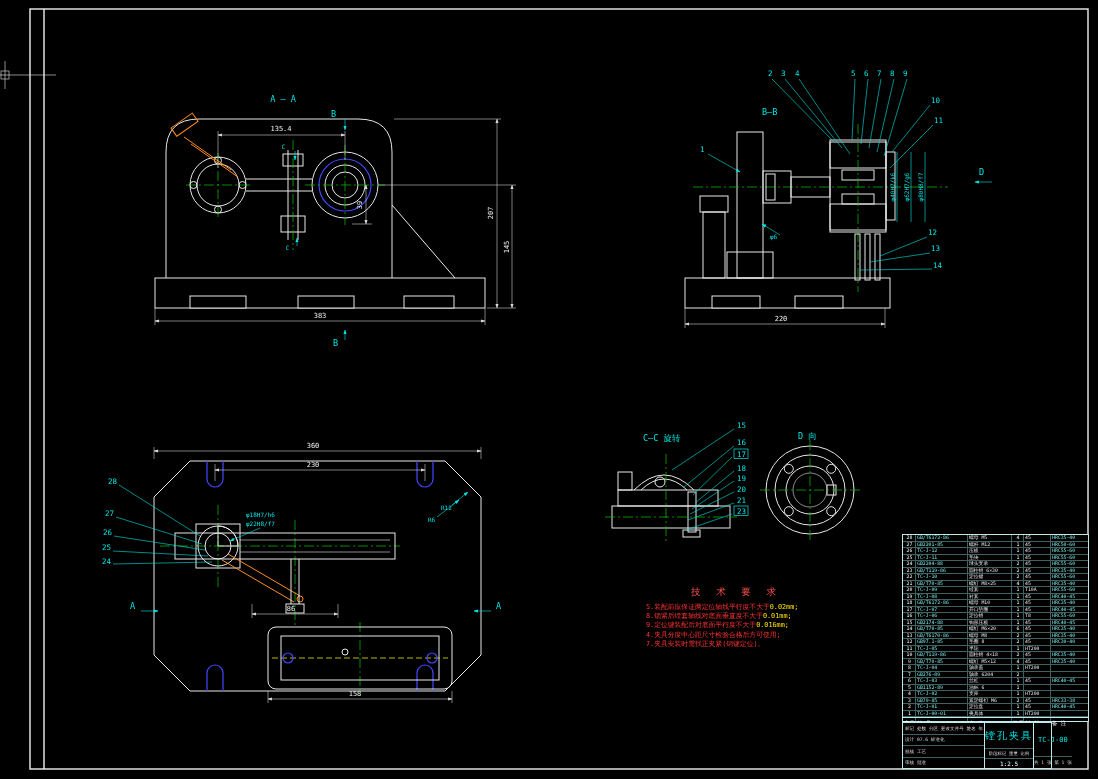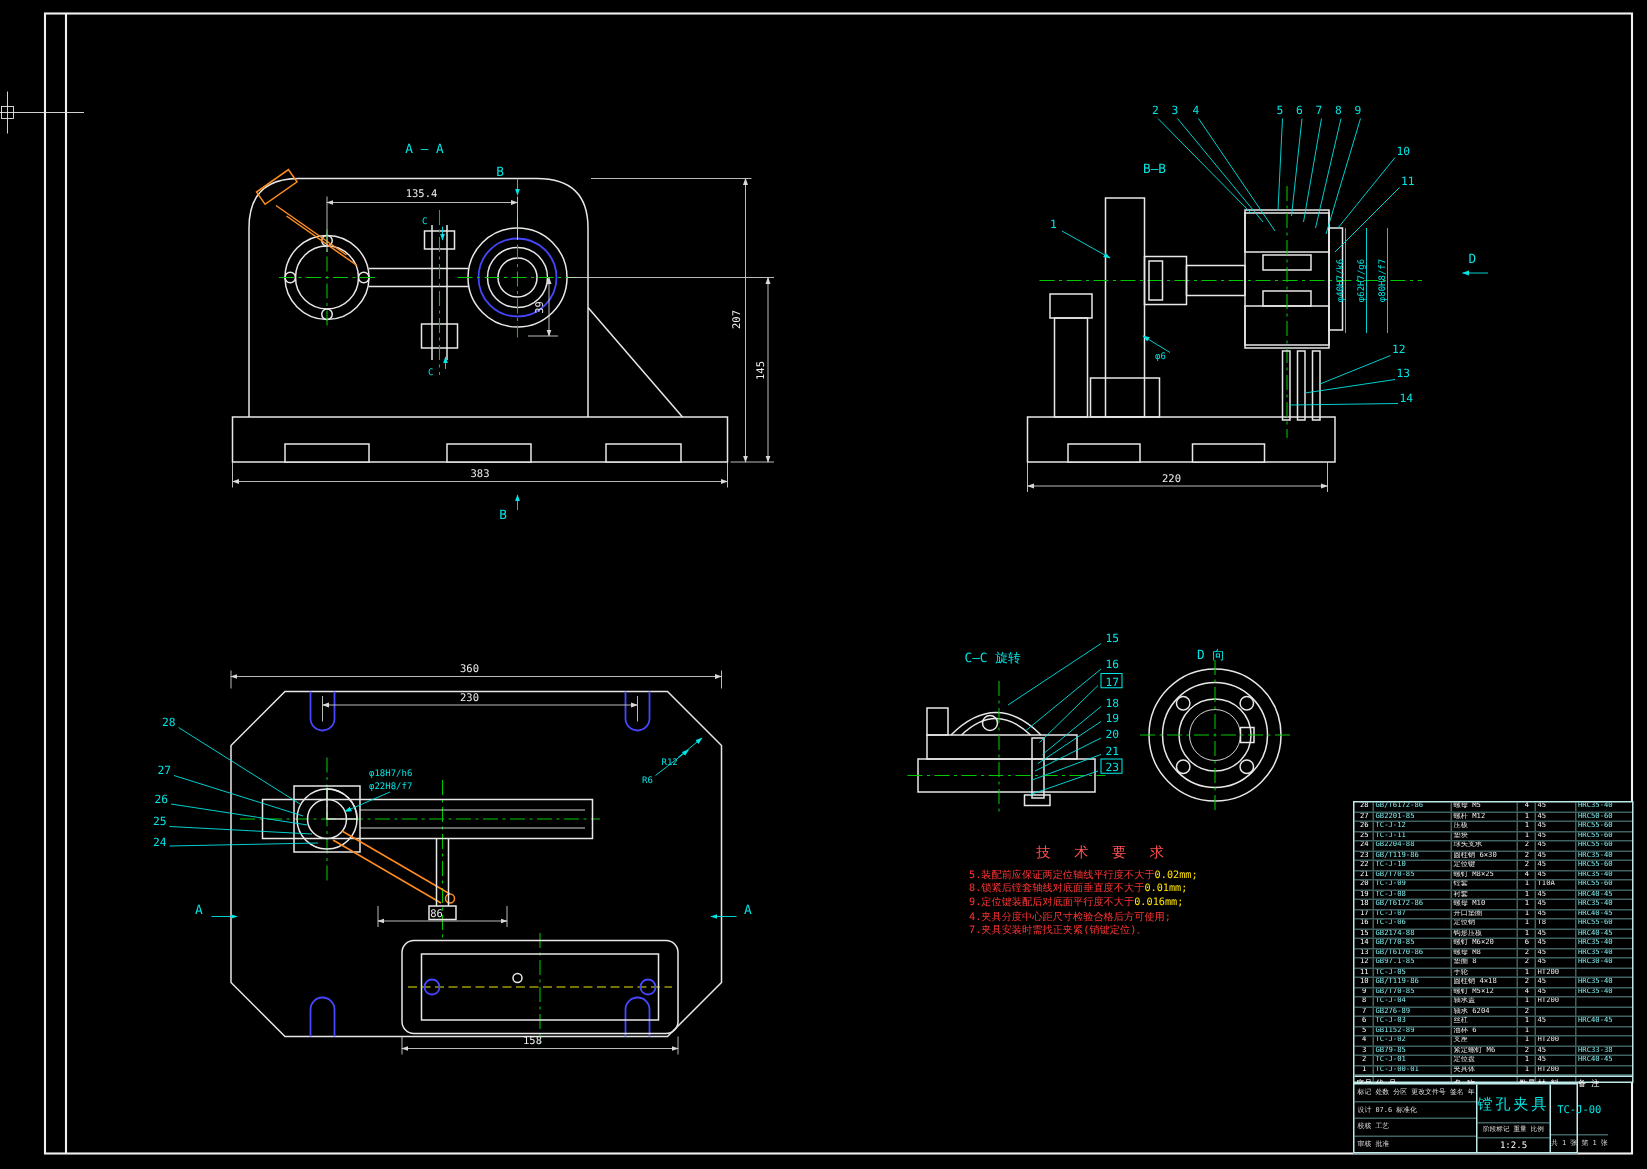--- a/index.html
+++ b/index.html
@@ -18,21 +18,21 @@
   .o{fill:none;stroke:#ff8c1e;stroke-width:1}
   .dl{stroke:#cfcfcf;stroke-width:0.6;fill:none}
   .ld{stroke:#00e5e5;stroke-width:0.6;fill:none}
   .ldbox{stroke:#00e5e5;stroke-width:0.7;fill:none}
   .dim{fill:#f0f0f0;font-size:7px}
   .co{fill:#00e5e5;font-size:7.5px}
   .lbl{fill:#00e5e5;font-size:8.5px}
   .sm{fill:#00e5e5;font-size:6px}
 
   
-  #tech{position:absolute;left:646px;top:562px;width:180px}
+  #tech{position:absolute;left:646px;top:586px;width:180px}
   #tech .tr-title{color:#ff5050;font-size:9.5px;letter-spacing:5px;text-align:center;margin-bottom:4px;white-space:nowrap}
   .tr-line{font-size:6.8px;line-height:9.2px;color:#ff3434;white-space:nowrap;overflow:hidden}
   .tr-line .val{color:#ffe400}
 
   
   #bom{position:absolute;left:902px;top:534px;width:187px;height:188px;
        border:1px solid #bfeaea;display:flex;flex-direction:column;background:#000}
   #bom-rows{flex:1;display:flex;flex-direction:column}
   .bom-row{flex:1;display:flex;border-bottom:1px solid rgba(140,215,215,0.45);min-height:0}
   .bc{display:block;overflow:hidden;white-space:nowrap;font-size:4.8px;line-height:5.5px;

